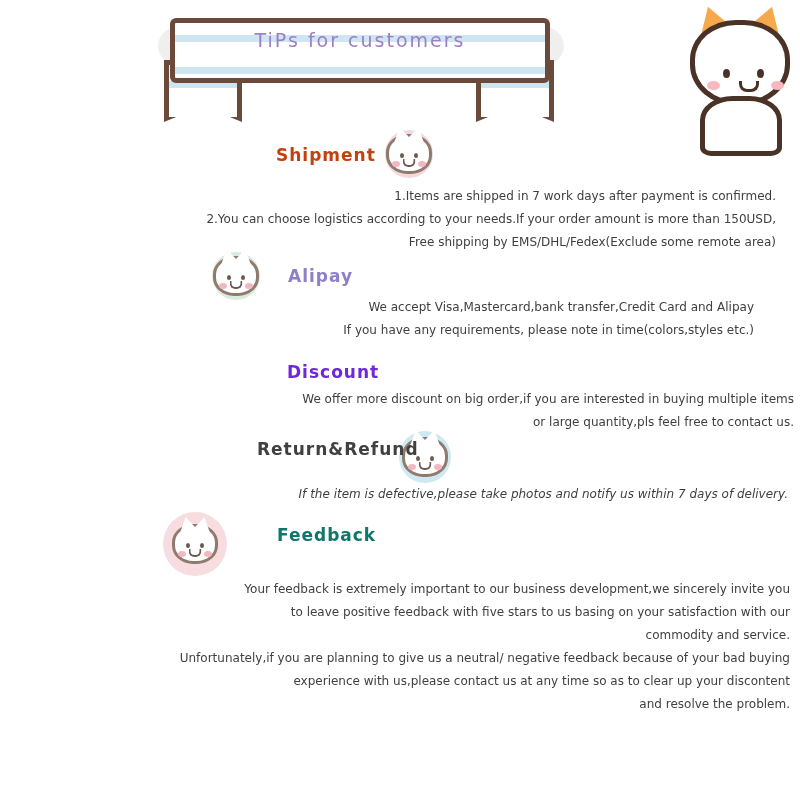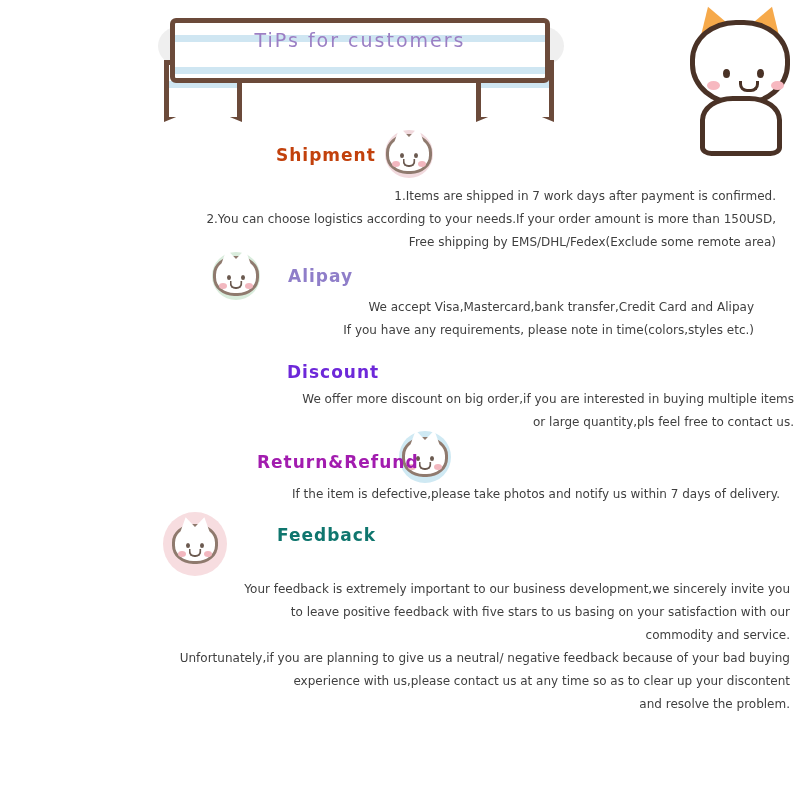--- a/index.html
+++ b/index.html
@@ -337,23 +337,23 @@
     <div class="b-ear l"></div>
     <div class="b-ear r"></div>
     <div class="b-eye l"></div>
     <div class="b-eye r"></div>
     <div class="b-nose"></div>
     <div class="b-cheek l"></div>
     <div class="b-cheek r"></div>
   </div>
 </div>
 
-<div class="heading" style="left:257px;top:452px;color:#a21caf;">Return&amp;Refund</div>
-
-<div class="para" style="left:40px;top:483px;width:740px;">If the item is defective,please take photos and notify us within 7 days of delivery.</div>
+<div class="heading" style="left:257px;top:439px;color:#404040;">Return&amp;Refund</div>
+
+<div class="para" style="left:48px;top:483px;width:740px;font-style:italic;">If the item is defective,please take photos and notify us within 7 days of delivery.</div>
 
 <div class="badge" style="left:163px;top:512px;width:64px;height:64px;background:#f7dde0;">
   <div class="b-head">
     <div class="b-ear l"></div>
     <div class="b-ear r"></div>
     <div class="b-eye l"></div>
     <div class="b-eye r"></div>
     <div class="b-nose"></div>
     <div class="b-cheek l"></div>
     <div class="b-cheek r"></div>

